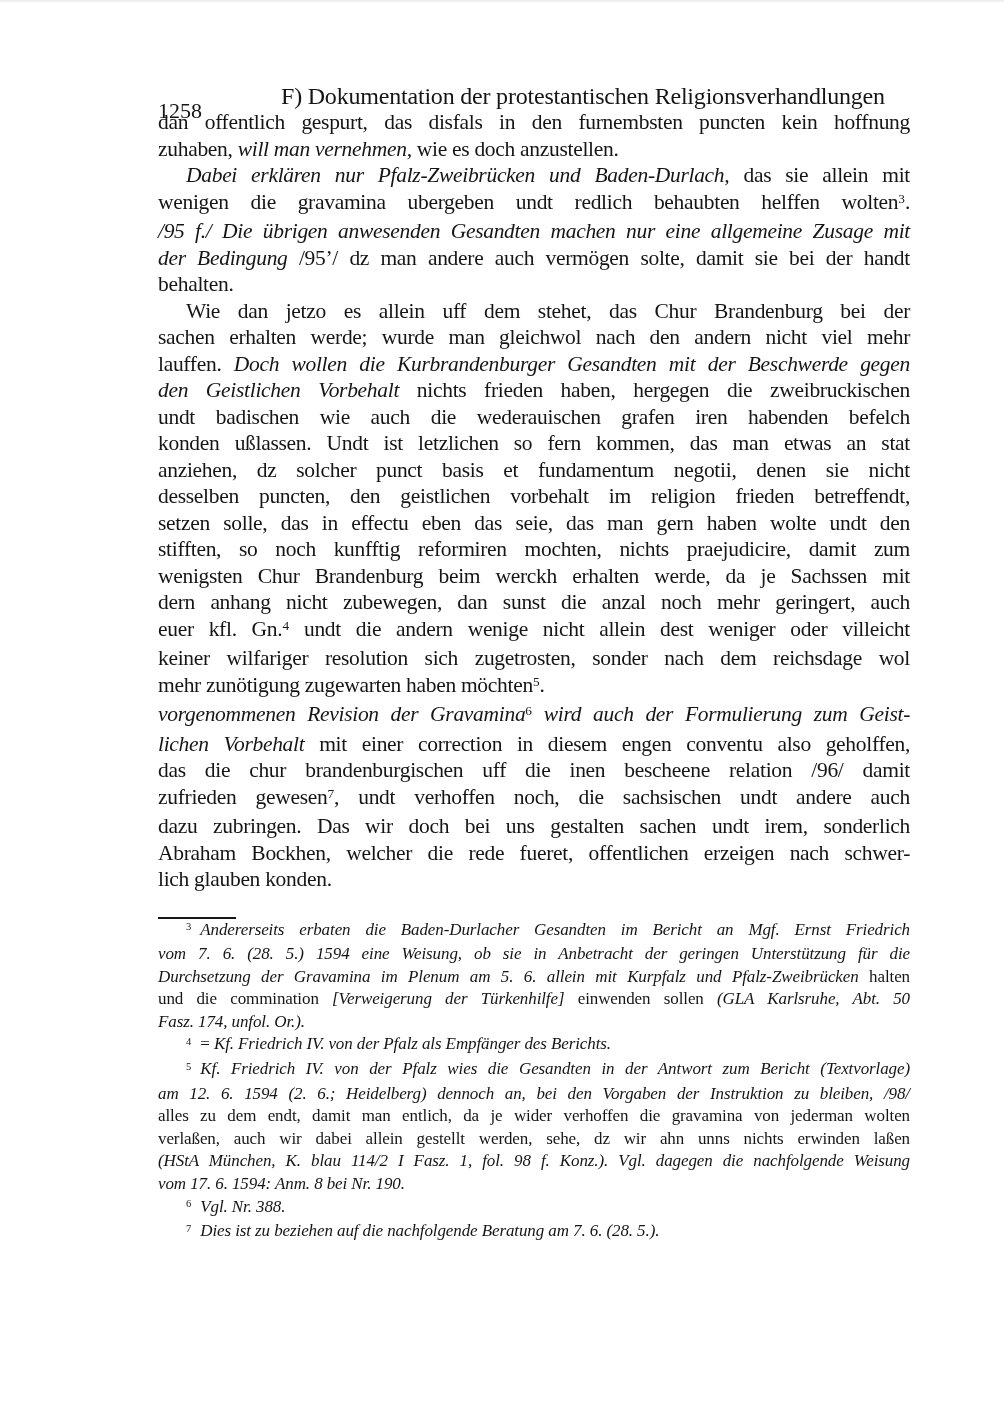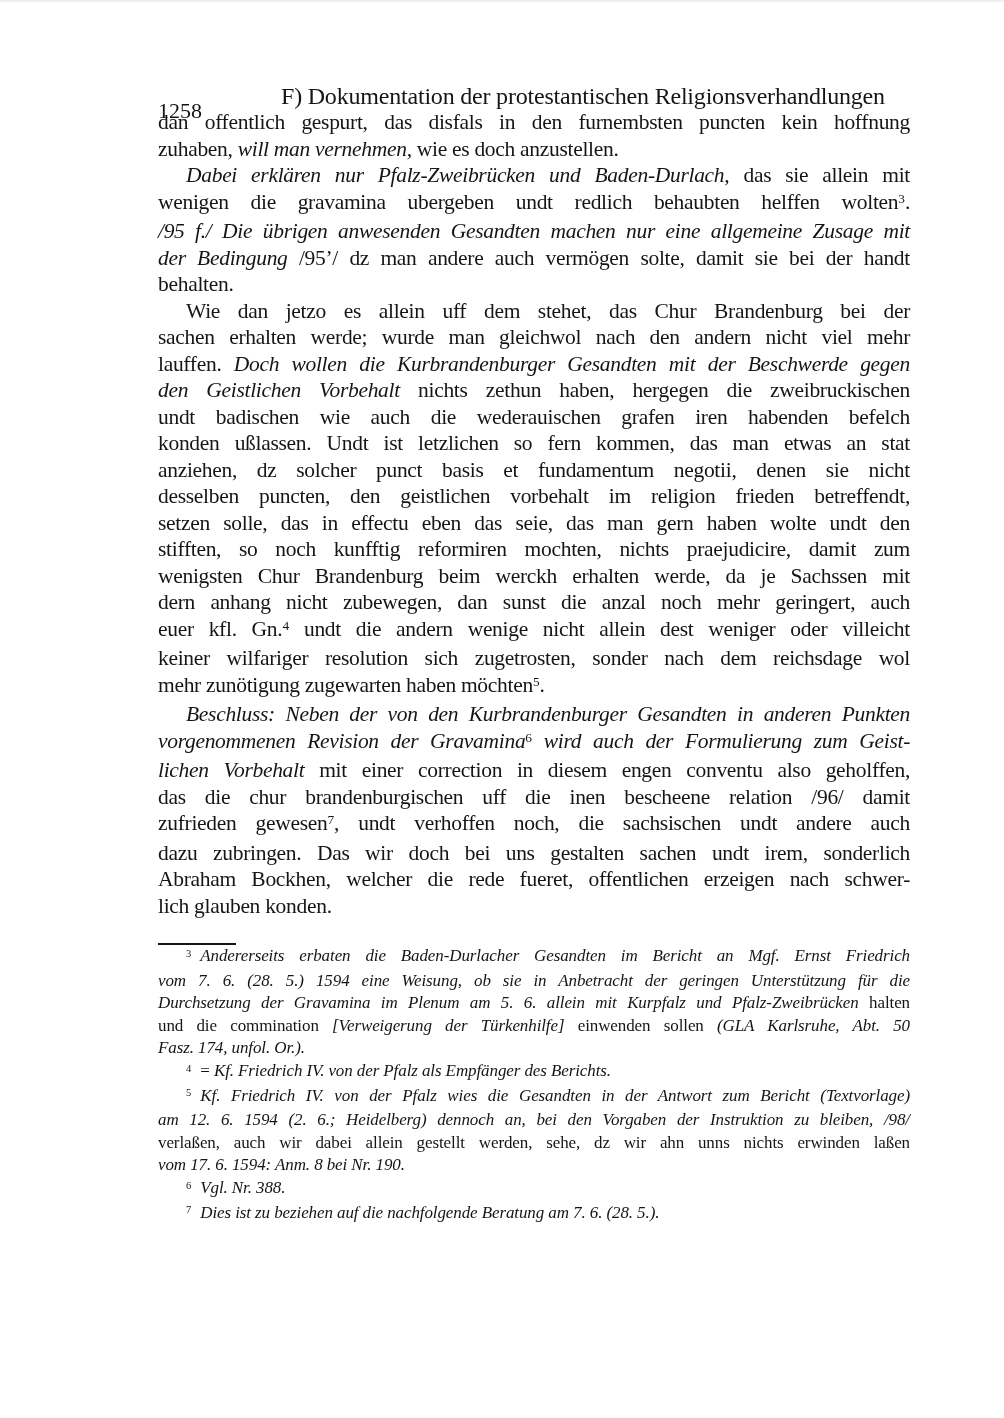--- a/index.html
+++ b/index.html
@@ -85,52 +85,53 @@
       <div class="line"><span>dan offentlich gespurt, das disfals in den furnembsten puncten kein hoffnung</span></div>
       <div class="line last"><span>zuhaben, </span><span class="it">will man vernehmen,</span><span> wie es doch anzustellen.</span></div>
       <div class="line indent"><span class="it">Dabei erklären nur Pfalz-Zweibrücken und Baden-Durlach,</span><span> das sie allein mit</span></div>
       <div class="line"><span>wenigen die gravamina ubergeben undt redlich behaubten helffen wolten</span><span class="sup">3</span><span>.</span></div>
       <div class="line"><span class="it">/95 f./ Die übrigen anwesenden Gesandten machen nur eine allgemeine Zusage mit</span></div>
       <div class="line"><span class="it">der Bedingung</span><span> /95’/ dz man andere auch vermögen solte, damit sie bei der handt</span></div>
       <div class="line last"><span>behalten.</span></div>
       <div class="line indent"><span>Wie dan jetzo es allein uff dem stehet, das Chur Brandenburg bei der</span></div>
       <div class="line"><span>sachen erhalten werde; wurde man gleichwol nach den andern nicht viel mehr</span></div>
       <div class="line"><span>lauffen. </span><span class="it">Doch wollen die Kurbrandenburger Gesandten mit der Beschwerde gegen</span></div>
-      <div class="line"><span class="it">den Geistlichen Vorbehalt</span><span> nichts zethun haben, hergegen die zweibruckischen</span></div>
+      <div class="line"><span class="it">den Geistlichen Vorbehalt</span><span> nichts frieden haben, hergegen die zweibruckischen</span></div>
       <div class="line"><span>undt badischen wie auch die wederauischen grafen iren habenden befelch</span></div>
       <div class="line"><span>konden ußlassen. Undt ist letzlichen so fern kommen, das man etwas an stat</span></div>
       <div class="line"><span>anziehen, dz solcher punct basis et fundamentum negotii, denen sie nicht</span></div>
       <div class="line"><span>desselben puncten, den geistlichen vorbehalt im religion frieden betreffendt,</span></div>
       <div class="line"><span>setzen solle, das in effectu eben das seie, das man gern haben wolte undt den</span></div>
       <div class="line"><span>stifften, so noch kunfftig reformiren mochten, nichts praejudicire, damit zum</span></div>
       <div class="line"><span>wenigsten Chur Brandenburg beim werckh erhalten werde, da je Sachssen mit</span></div>
       <div class="line"><span>dern anhang nicht zubewegen, dan sunst die anzal noch mehr geringert, auch</span></div>
       <div class="line"><span>euer kfl. Gn.</span><span class="sup">4</span><span> undt die andern wenige nicht allein dest weniger oder villeicht</span></div>
       <div class="line"><span>keiner wilfariger resolution sich zugetrosten, sonder nach dem reichsdage wol</span></div>
       <div class="line last"><span>mehr zunötigung zugewarten haben möchten</span><span class="sup">5</span><span>.</span></div>
-      <div class="line indent"><span class="it">Beschluss: Neben der von den Kurbrandenburger Gesandten in anderen Punkten</span></div>
       <div class="line"><span class="it">vorgenommenen Revision der Gravamina</span><span class="sup">6</span><span class="it"> wird auch der Formulierung zum Geist-</span></div>
       <div class="line"><span class="it">lichen Vorbehalt</span><span> mit einer correction in diesem engen conventu also geholffen,</span></div>
       <div class="line"><span>das die chur brandenburgischen uff die inen bescheene relation /96/ damit</span></div>
       <div class="line"><span>zufrieden gewesen</span><span class="sup">7</span><span>, undt verhoffen noch, die sachsischen undt andere auch</span></div>
       <div class="line"><span>dazu zubringen. Das wir doch bei uns gestalten sachen undt irem, sonderlich</span></div>
       <div class="line"><span>Abraham Bockhen, welcher die rede fueret, offentlichen erzeigen nach schwer-</span></div>
       <div class="line last"><span>lich glauben konden.</span></div>
     </div>
 
   <div class="fnsep"></div>
 
   <div class="footnotes" id="footnotes">
       <div class="line indent"><span class="sup">3</span><span class="it">Andererseits erbaten die Baden-Durlacher Gesandten im Bericht an Mgf. Ernst Friedrich</span></div>
       <div class="line"><span class="it">vom 7. 6. (28. 5.) 1594 eine Weisung, ob sie in Anbetracht der geringen Unterstützung für die</span></div>
       <div class="line"><span class="it">Durchsetzung der Gravamina im Plenum am 5. 6. allein mit Kurpfalz und Pfalz-Zweibrücken</span><span> halten</span></div>
       <div class="line"><span>und die commination </span><span class="it">[Verweigerung der Türkenhilfe]</span><span> einwenden sollen </span><span class="it">(GLA Karlsruhe, Abt. 50</span></div>
       <div class="line last"><span class="it">Fasz. 174, unfol. Or.).</span></div>
       <div class="line last indent"><span class="sup">4</span><span>= </span><span class="it">Kf. Friedrich IV. von der Pfalz als Empfänger des Berichts.</span></div>
       <div class="line indent"><span class="sup">5</span><span class="it">Kf. Friedrich IV. von der Pfalz wies die Gesandten in der Antwort zum Bericht (Textvorlage)</span></div>
       <div class="line"><span class="it">am 12. 6. 1594 (2. 6.; Heidelberg) dennoch an, bei den Vorgaben der Instruktion zu bleiben, /98/</span></div>
+      <div class="line"><span>alles zu dem endt, damit man entlich, da je wider verhoffen die gravamina von jederman wolten</span></div>
       <div class="line"><span>verlaßen, auch wir dabei allein gestellt werden, sehe, dz wir ahn unns nichts erwinden laßen</span></div>
+      <div class="line"><span class="it">(HStA München, K. blau 114/2 I Fasz. 1, fol. 98 f. Konz.). Vgl. dagegen die nachfolgende Weisung</span></div>
       <div class="line last"><span class="it">vom 17. 6. 1594: Anm. 8 bei Nr. 190.</span></div>
       <div class="line last indent"><span class="sup">6</span><span class="it">Vgl. Nr. 388.</span></div>
       <div class="line last indent"><span class="sup">7</span><span class="it">Dies ist zu beziehen auf die nachfolgende Beratung am 7. 6. (28. 5.).</span></div>
     </div>
 
 </div>
 
 </body></html>

